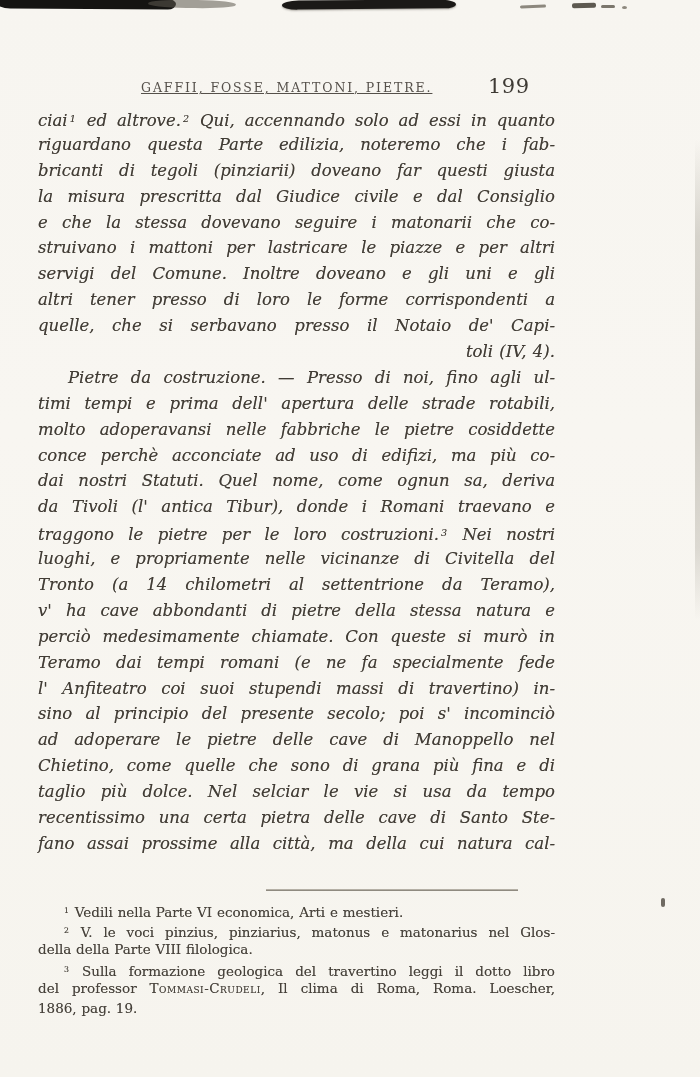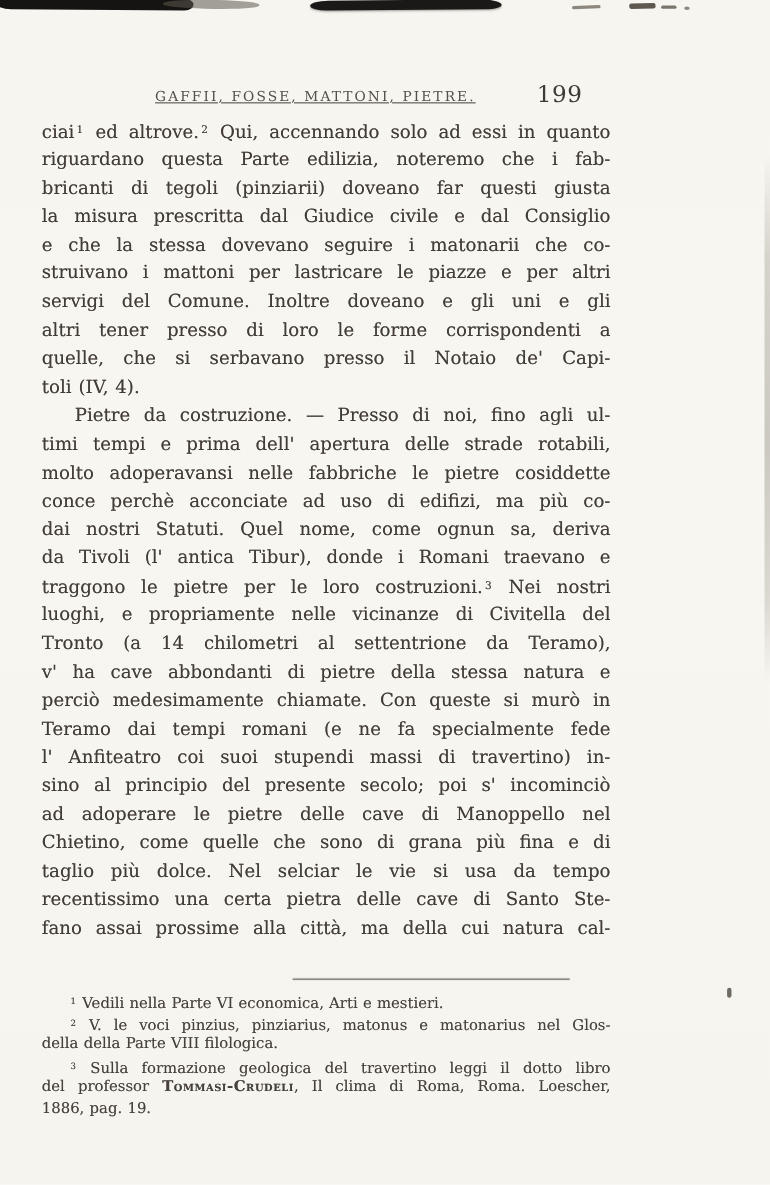--- a/index.html
+++ b/index.html
@@ -43,26 +43,27 @@
     position:absolute;left:488px;top:74px;
     font-size:21px;color:#3e3a34;letter-spacing:.5px;
   }
 
   
   #body-lines{
     position:absolute;left:38px;top:106px;width:517px;
     font-size:16.5px;
     text-shadow:0 0 .5px rgba(65,60,53,.55);
     word-spacing:1px;
+    font-style:italic;
   }
-  .bline{height:25.9px;line-height:25.9px;white-space:normal;text-align:left;}
+  .bline{height:25.9px;line-height:25.9px;white-space:normal;text-align:right;}
   .fill{text-align:justify;text-align-last:justify;}
   .indent{padding-left:30px;}
   .sup{font-size:.58em;vertical-align:.45em;margin:0 1px 0 2px;letter-spacing:0;}
-  .sc{font-variant:small-caps;letter-spacing:.5px;font-weight:bold;}
+  .sc{font-variant:small-caps;letter-spacing:.5px;}
 
   
   #footnote-separator{
     position:absolute;left:266px;top:889px;width:252px;height:2px;
     background:linear-gradient(180deg,#b5b0a6 0,#b5b0a6 1px,#8f8a80 1px,#8f8a80 2px);
   }
   #footnote-lines{
     position:absolute;left:38px;top:901px;width:517px;
     font-size:13.5px;color:#46413a;
     text-shadow:0 0 .4px rgba(70,65,58,.5);

